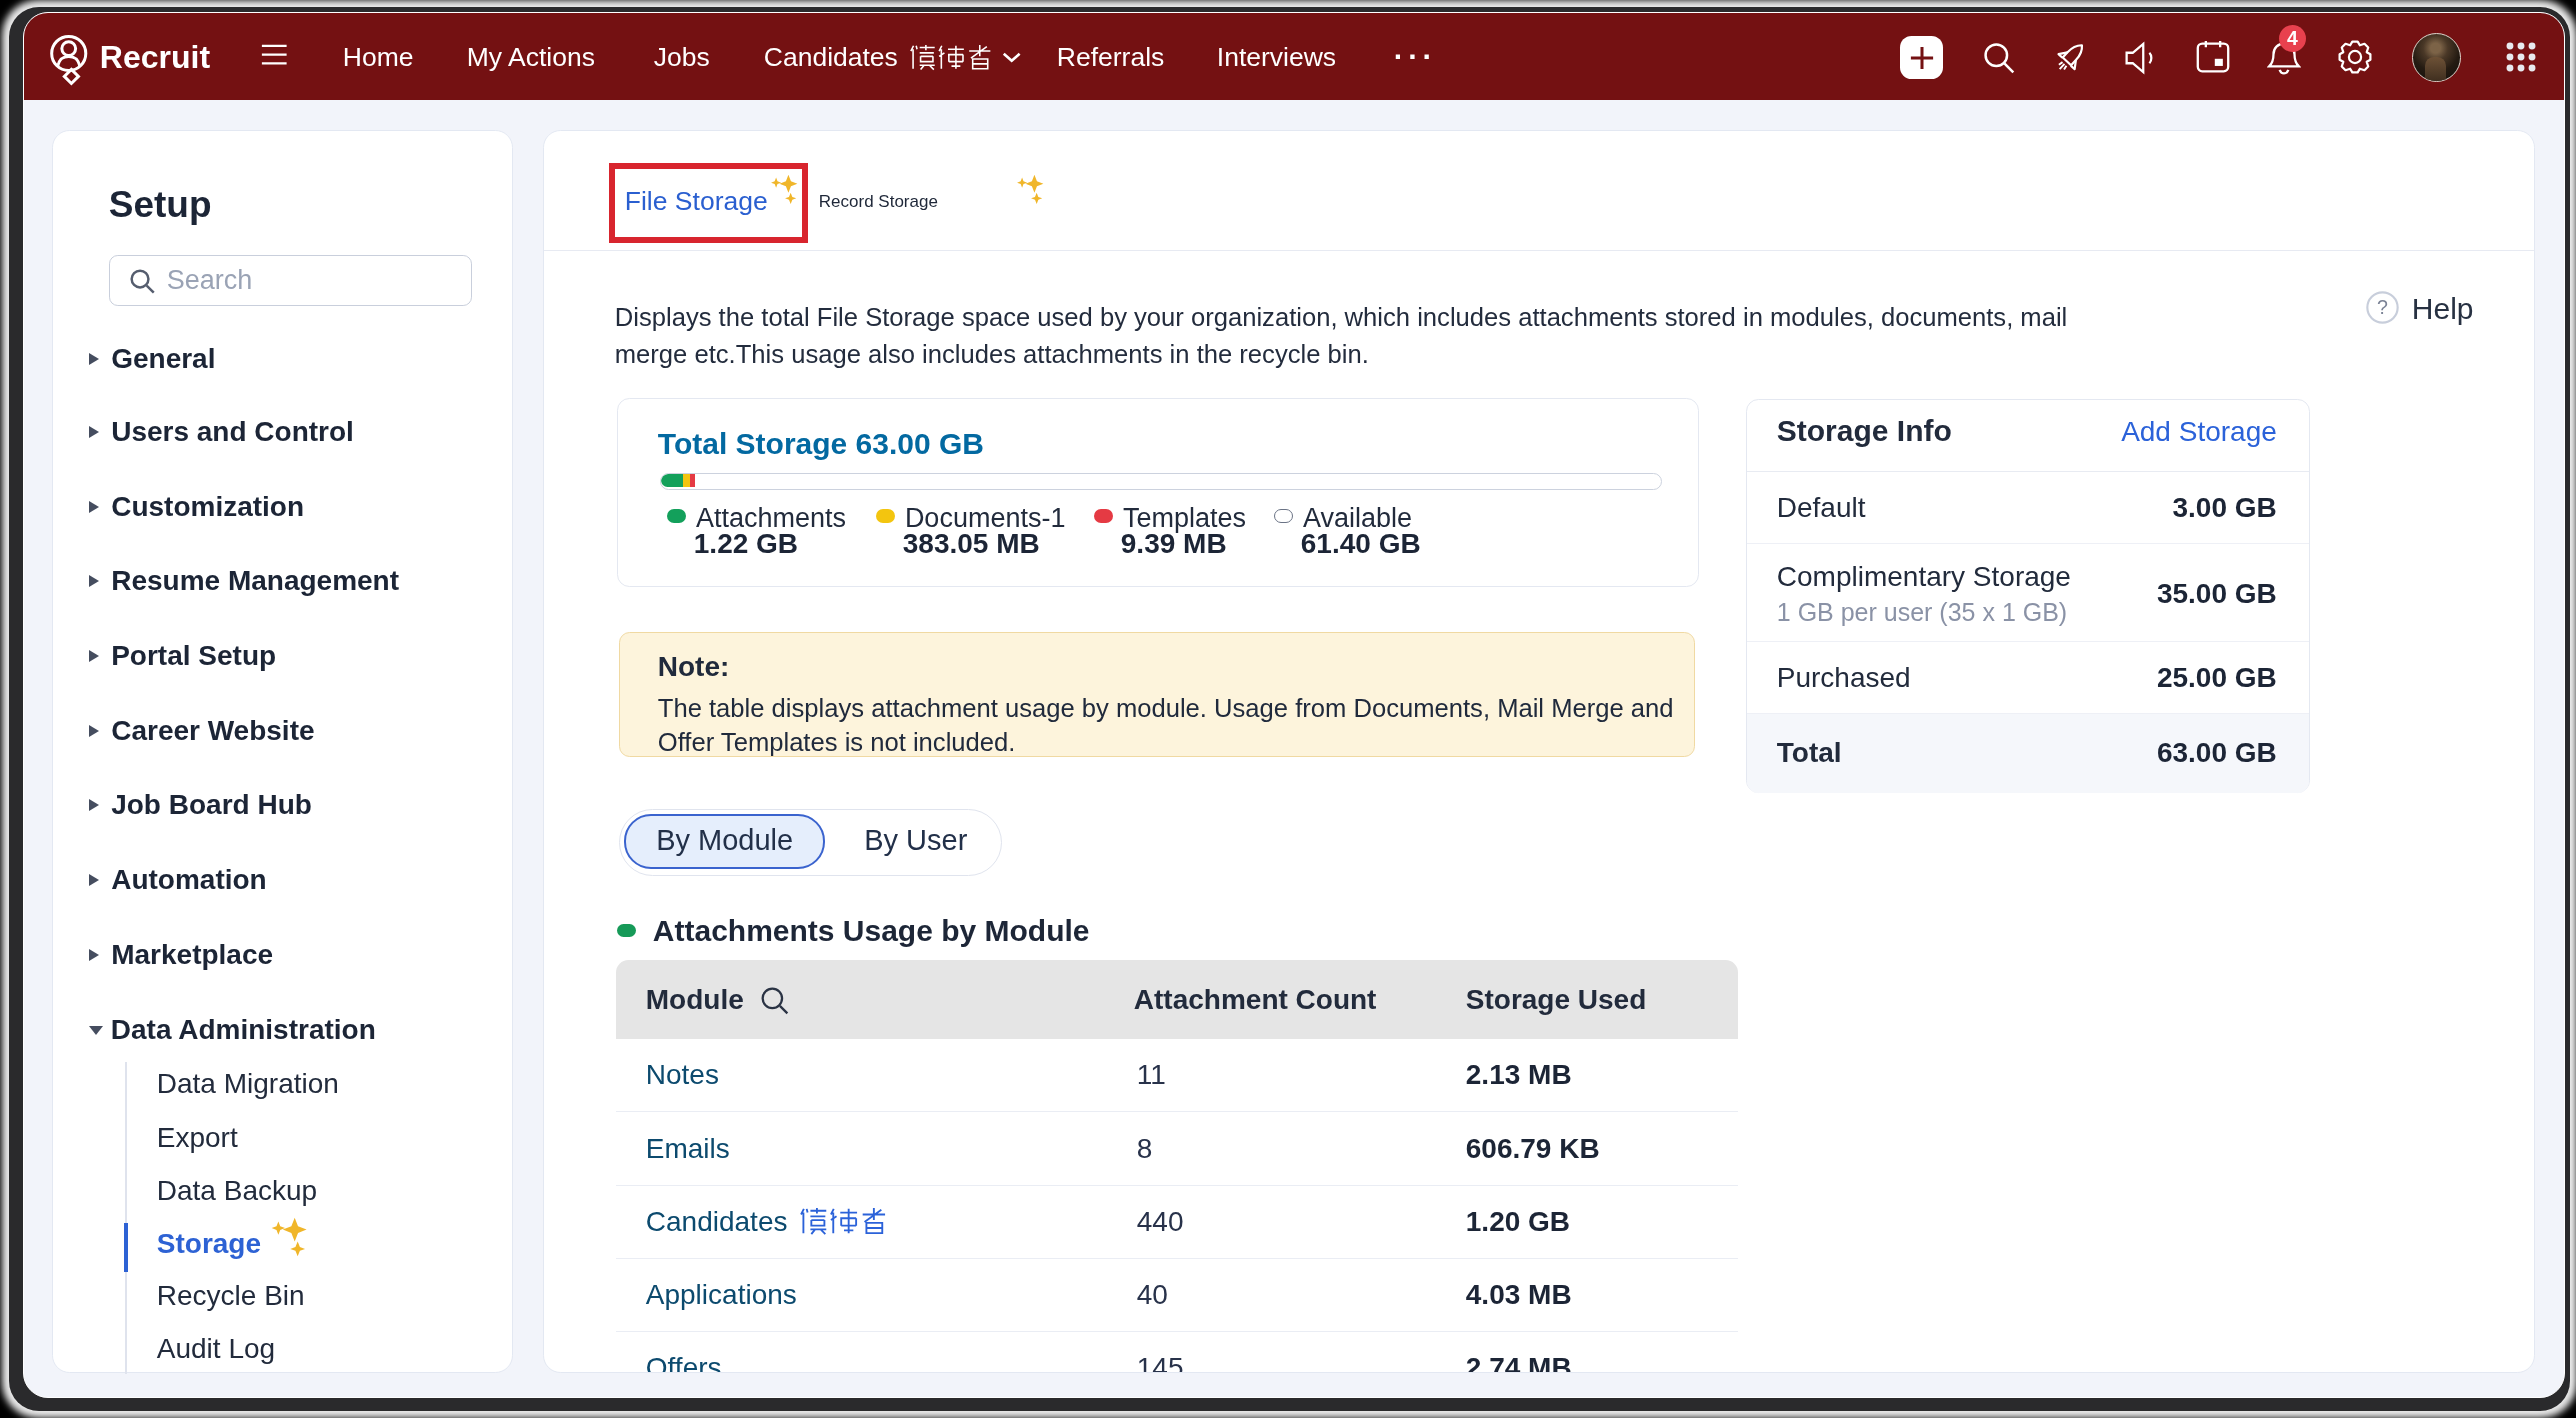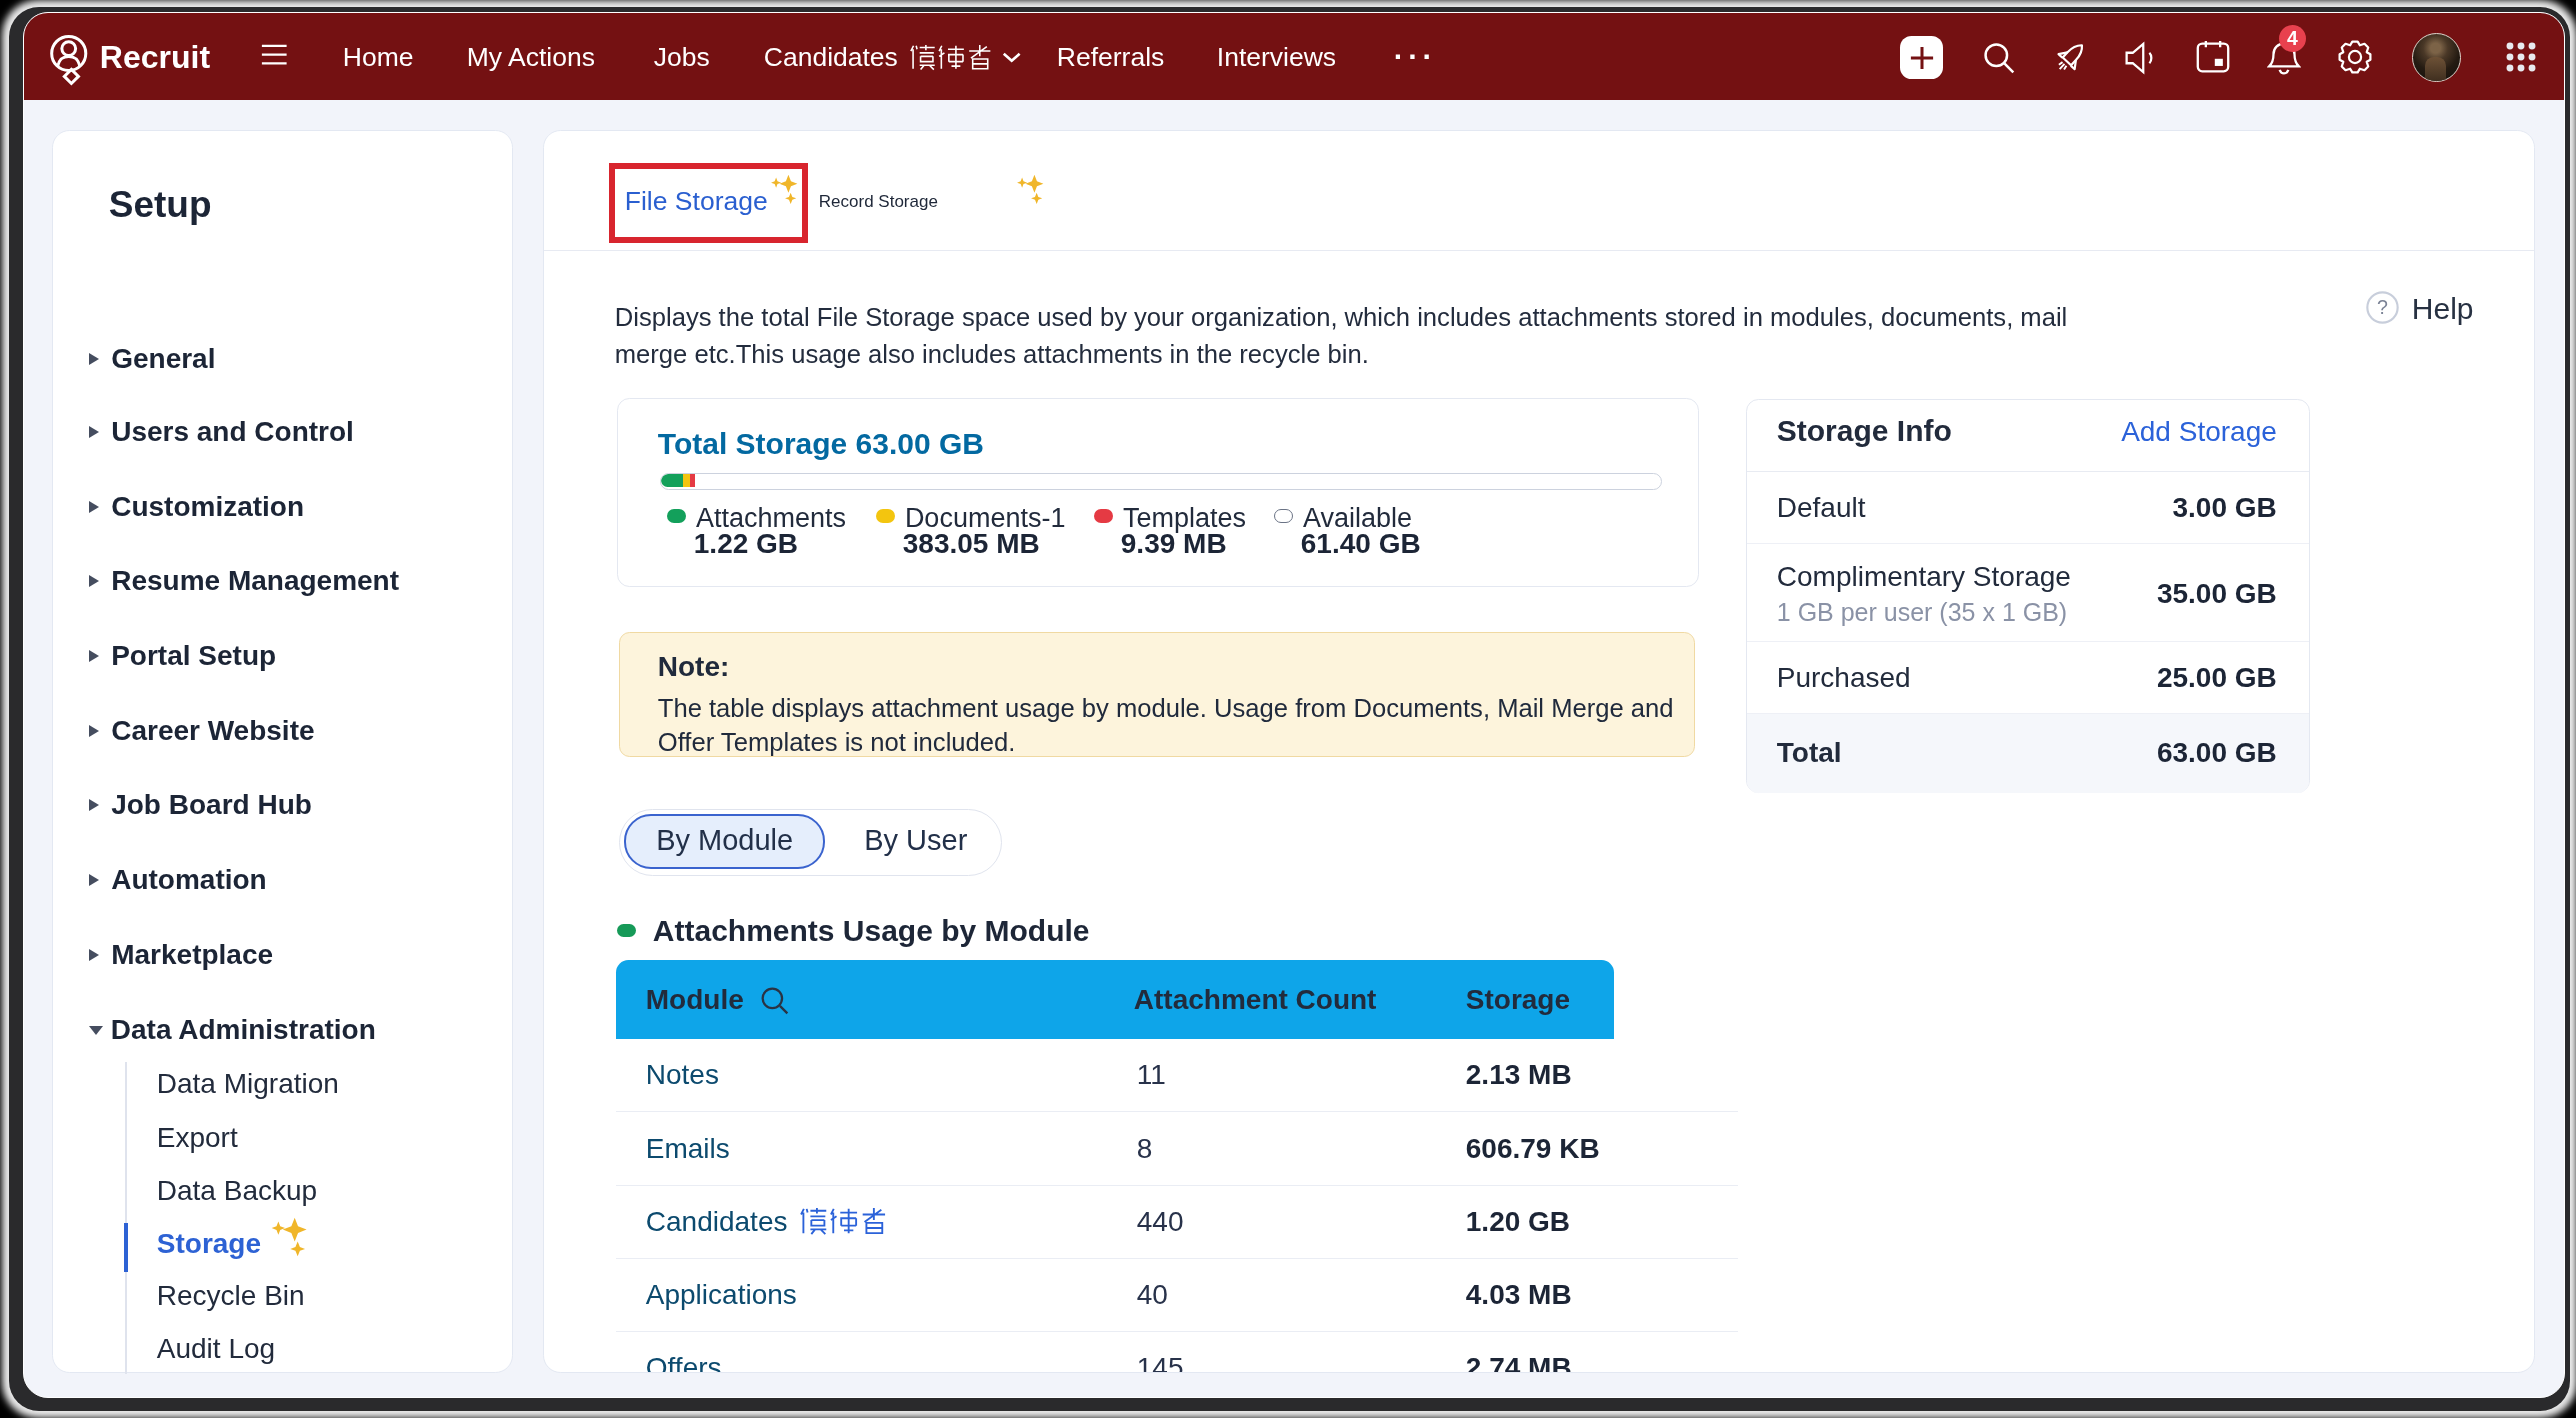--- a/index.html
+++ b/index.html
@@ -44,21 +44,21 @@
   .note .nh { position:absolute; left:38px; top:17.6px; font-size:28px; font-weight:700; color:#202a3c; }
   .note .nb { position:absolute; left:38px; top:58px; font-size:25.6px; line-height:34px; color:#202a3c; }
   
   .seg-outer { position:absolute; left:75px; top:678px; width:383px; height:67px; background:#fff; border:1.8px solid #e0e4ee; border-radius:34px; }
   .seg-sel { position:absolute; left:4.4px; top:3.5px; width:201px; height:55px; background:#e5eefc; border:2.6px solid #3a63ce; border-radius:27px; text-align:center; line-height:49px; font-size:29px; color:#223049; }
   .seg-un { position:absolute; left:221px; top:3.5px; width:150px; height:55px; text-align:center; line-height:53px; font-size:29px; color:#223049; }
   .sect { position:absolute; left:109px; top:783px; font-size:30px; font-weight:700; color:#1d2637; }
   .sect .dot { position:absolute; left:-36px; top:9.7px; width:19.4px; height:13.2px; border-radius:7px; background:#169a58; }
   
   .table { position:absolute; left:72px; top:829px; width:1122px; height:414px; border-radius:12.4px 12.4px 0 0; }
-  .thead { position:absolute; left:0; top:0; width:998px; height:79px; background:#0ea5e9; border-radius:12.4px 12.4px 0 0; }
+  .thead { position:absolute; left:0; top:0; width:1122px; height:79px; background:#e5e5e5; border-radius:12.4px 12.4px 0 0; }
   .thead .h { position:absolute; top:0; height:79px; line-height:79px; font-size:28px; font-weight:700; color:#222b3c; }
   .trow { position:absolute; left:0; width:1122px; height:73px; border-bottom:1.8px solid #eaedf4; background:#fff; }
   .trow .c1 { position:absolute; left:30px; top:0; height:71px; line-height:71px; font-size:28px; color:#0c4a6e; }
   .trow .c2 { position:absolute; left:521px; top:0; height:71px; line-height:71px; font-size:28px; color:#28324a; }
   .trow .c3 { position:absolute; left:850px; top:0; height:71px; line-height:71px; font-size:28px; font-weight:700; color:#1c2536; }
   
   .sinfo { position:absolute; left:1202px; top:268px; width:564px; height:394px; border:0.9px solid #e4e8f1; border-radius:12.4px; background:#fff; }
   .sinfo .row { position:absolute; left:0; width:562px; }
   .sinfo .lab { position:absolute; left:30px; font-size:28px; color:#222b3c; }
   .sinfo .val { position:absolute; right:32px; font-size:28px; font-weight:700; color:#1c2536; }
@@ -139,20 +139,27 @@
             <circle cx="17" cy="17" r="3.9"></circle>
             <circle cx="29.5" cy="17" r="3.9"></circle>
             <circle cx="4.5" cy="29.5" r="3.9"></circle>
             <circle cx="17" cy="29.5" r="3.9"></circle>
             <circle cx="29.5" cy="29.5" r="3.9"></circle>
           </svg>
     </div>
 
     <div class="sidebar" id="sidebarc">
       <div class="setup-h">Setup</div>
+      <div class="searchbox">
+            <span class="ph">Search</span>
+        <svg class="abs" style="left:19.4px;top:11.5px;" width="26.5" height="26.5" viewBox="0 0 30 30" fill="none" stroke="#555d6e" stroke-width="2.8">
+              <circle cx="12.5" cy="12.5" r="9.5"></circle>
+              <path d="M20 20 L28 28"></path>
+            </svg>
+      </div>
       <div class="sideitem" style="top:212px;"><span class="tri"></span>General</div>
       <div class="sideitem" style="top:285px;"><span class="tri"></span>Users and Control</div>
       <div class="sideitem" style="top:360px;"><span class="tri"></span>Customization</div>
       <div class="sideitem" style="top:434px;"><span class="tri"></span>Resume Management</div>
       <div class="sideitem" style="top:509px;"><span class="tri"></span>Portal Setup</div>
       <div class="sideitem" style="top:584px;"><span class="tri"></span>Career Website</div>
       <div class="sideitem" style="top:658px;"><span class="tri"></span>Job Board Hub</div>
       <div class="sideitem" style="top:733px;"><span class="tri"></span>Automation</div>
       <div class="sideitem" style="top:808px;"><span class="tri"></span>Marketplace</div>
       <div class="sideitem" style="top:883px;"><span class="tri down"></span>Data Administration</div>

